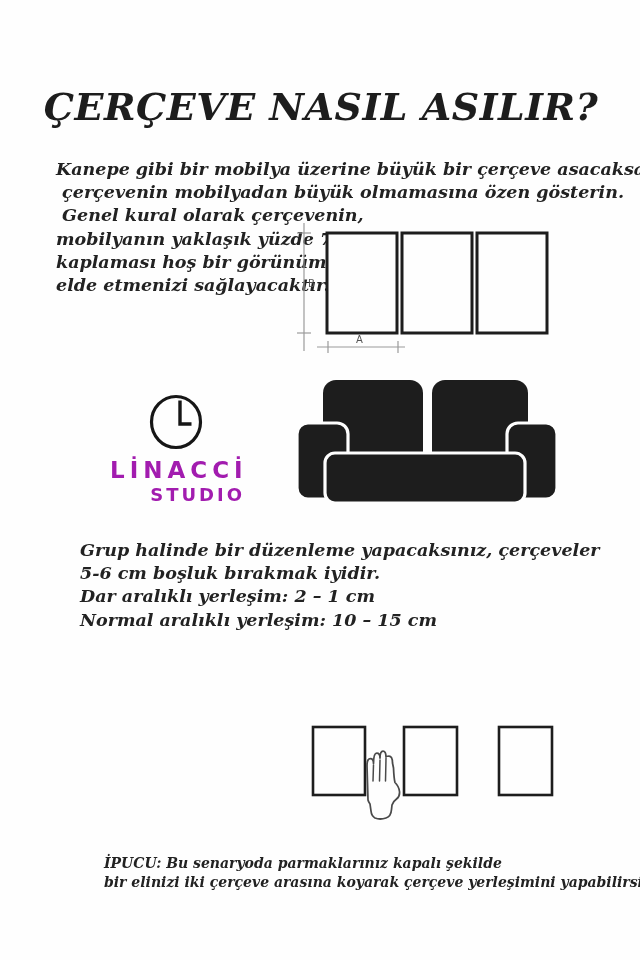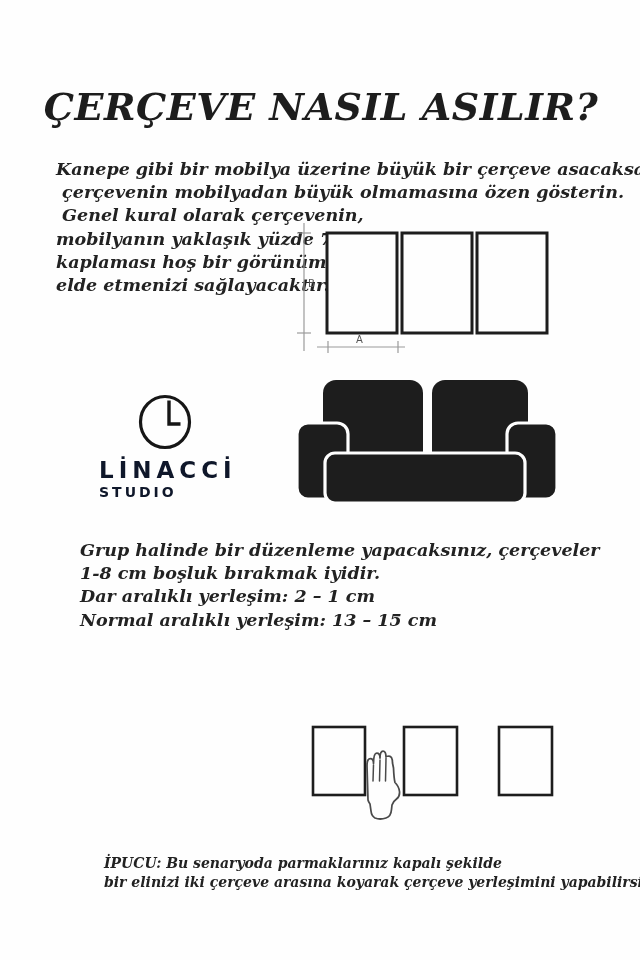--- a/index.html
+++ b/index.html
@@ -48,36 +48,36 @@
     font-family:"DejaVu Sans","Liberation Sans",sans-serif;
     font-size:10px;fill:#555555;
   }
   .sofa-part{fill:var(--ink);}
   .sofa-part.outlined{stroke:var(--paper);stroke-width:3.2;}
   .hand-path{fill:var(--paper);stroke:var(--hand);stroke-width:3.5;
     stroke-linecap:round;stroke-linejoin:round;}
   .hand-crease{fill:none;stroke:var(--hand);stroke-width:3;
     stroke-linecap:round;}
   .logo{
-    position:absolute;left:99px;top:393px;width:132px;
-    text-align:left;
+    position:absolute;left:110px;top:393px;width:132px;
+    text-align:right;
     font-family:"DejaVu Sans","Liberation Sans",sans-serif;
-    color:#0f172a;
+    color:#a21caf;
   }
   .logo svg{display:block;margin:0 auto;}
   .clock-circle{fill:none;stroke:#161616;stroke-width:3.2;}
   .clock-hands{fill:none;stroke:#161616;stroke-width:3.4;stroke-linecap:butt;}
   .brand{
     margin-top:6px;
     font-size:23px;font-weight:bold;
     letter-spacing:5px;margin-right:-5px;
   }
   .studio{
     margin-top:1px;
-    font-size:14px;font-weight:bold;
+    font-size:18px;font-weight:bold;
     letter-spacing:3px;margin-right:-3px;
   }
 </style>
 </head>
 <body>
 
 <div class="page">
 
   <h1 class="title">ÇERÇEVE NASIL ASILIR?</h1>
 
@@ -116,23 +116,23 @@
   <svg class="svgbox sofa" width="268" height="137" viewBox="0 0 268 137">
     <rect class="sofa-part" x="32" y="9" width="100" height="100" rx="13"></rect>
     <rect class="sofa-part" x="141" y="9" width="96" height="100" rx="13"></rect>
     <rect class="sofa-part outlined" x="6" y="52" width="51" height="76" rx="11"></rect>
     <rect class="sofa-part outlined" x="216" y="52" width="50" height="76" rx="11"></rect>
     <rect class="sofa-part outlined" x="34" y="82" width="200" height="50" rx="10"></rect>
   </svg>
 
   <div class="textblock spacing">
     <div class="textline">Grup halinde bir düzenleme yapacaksınız, çerçeveler</div>
-    <div class="textline">1-8 cm boşluk bırakmak iyidir.</div>
+    <div class="textline">5-6 cm boşluk bırakmak iyidir.</div>
     <div class="textline">Dar aralıklı yerleşim: 2 – 1 cm</div>
-    <div class="textline">Normal aralıklı yerleşim: 13 – 15 cm</div>
+    <div class="textline">Normal aralıklı yerleşim: 10 – 15 cm</div>
   </div>
 
   <svg class="svgbox bottom-diagram" width="262" height="114" viewBox="0 0 262 114">
     <rect class="frame-rect-sm" x="13" y="13" width="52" height="68"></rect>
     <rect class="frame-rect-sm" x="104" y="13" width="53" height="68"></rect>
     <rect class="frame-rect-sm" x="199" y="13" width="53" height="68"></rect>
     <g transform="translate(62,36) scale(0.5)">
       <path class="hand-path" d="M12,100 L10,32
         Q10,17 16.5,17 Q23,17 23,27
         Q23,6 29.5,6 Q36,6 36,16

